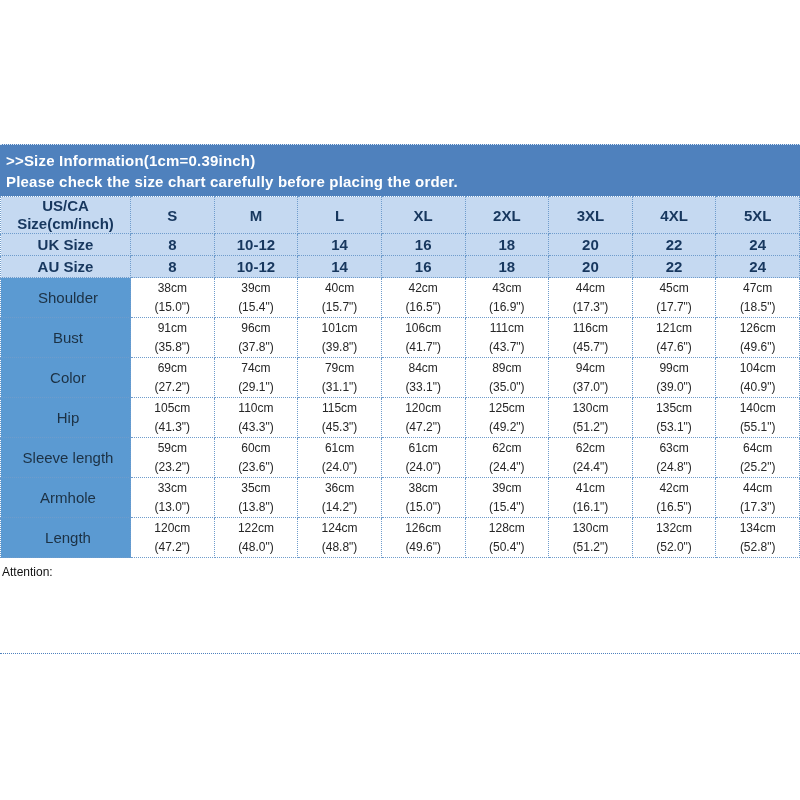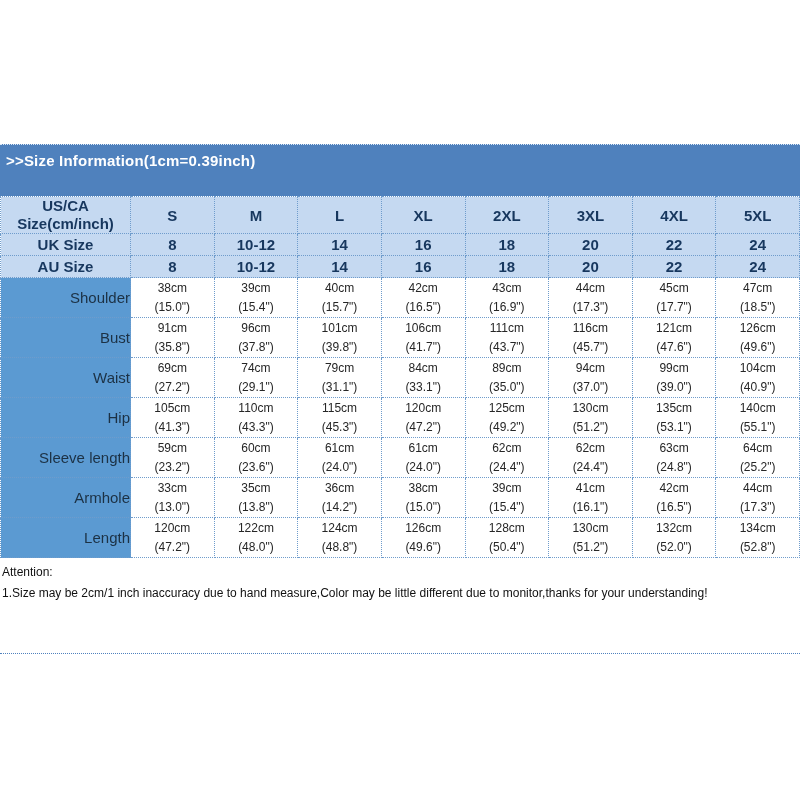--- a/index.html
+++ b/index.html
@@ -34,21 +34,21 @@
     background:#c5d9f1;color:#17375e;font-weight:bold;font-size:15px;
   }
   tr.hdr-main{height:37px;}
   tr.hdr-main th.corner{font-size:15px;line-height:18px;}
   tr.hdr-main th{font-size:16px;}
   tr.hdr-sub{height:22px;}
   tr.hdr-sub th{font-size:14px;margin-top:48px;}
   tr.meas{height:40px;}
   tr.meas td.lbl{
     background:#5b9ad2;color:#1c3144;font-size:15px;font-weight:normal;
-    text-align:right;padding-left:5px;margin-left:46px;
+    text-align:center;padding-left:5px;margin-left:46px;
   }
   tr.meas td.val{
     background:#ffffff;color:#262626;font-size:12px;line-height:19px;
   }
 
   
   .notes{
     position:absolute;left:0;top:562px;width:796px;
     color:#111111;font-size:12px;line-height:21px;padding-left:2px;
   }
@@ -57,20 +57,21 @@
     border-top:1px dotted #4f81bd;
   }
 </style>
 </head>
 <body>
 
 <div class="canvas">
 
   <div class="band">
     <div class="l1">&gt;&gt;Size Information(1cm=0.39inch)</div>
+    <div class="l2">Please check the size chart carefully before placing the order.</div>
   </div>
 
   <table class="size">
     <colgroup>
       <col style="width:130px">
       <col>
         <col>
         <col>
         <col>
         <col>
@@ -179,21 +180,21 @@
           <td class="val">
             <div>121cm</div>
             <div>(47.6")</div>
           </td>
           <td class="val">
             <div>126cm</div>
             <div>(49.6")</div>
           </td>
         </tr>
         <tr class="meas">
-          <td class="lbl">Waist</td>
+          <td class="lbl">Color</td>
           <td class="val">
             <div>69cm</div>
             <div>(27.2")</div>
           </td>
           <td class="val">
             <div>74cm</div>
             <div>(29.1")</div>
           </td>
           <td class="val">
             <div>79cm</div>
@@ -358,18 +359,17 @@
           <td class="val">
             <div>134cm</div>
             <div>(52.8")</div>
           </td>
         </tr>
       </tbody>
   </table>
 
   <div class="notes">
     <div>Attention:</div>
-    <div>1.Size may be 2cm/1 inch inaccuracy due to hand measure,Color may be little different due to monitor,thanks for your understanding!</div>
   </div>
 
   <div class="pagebreak"></div>
 
 </div>
 
 </body></html>

